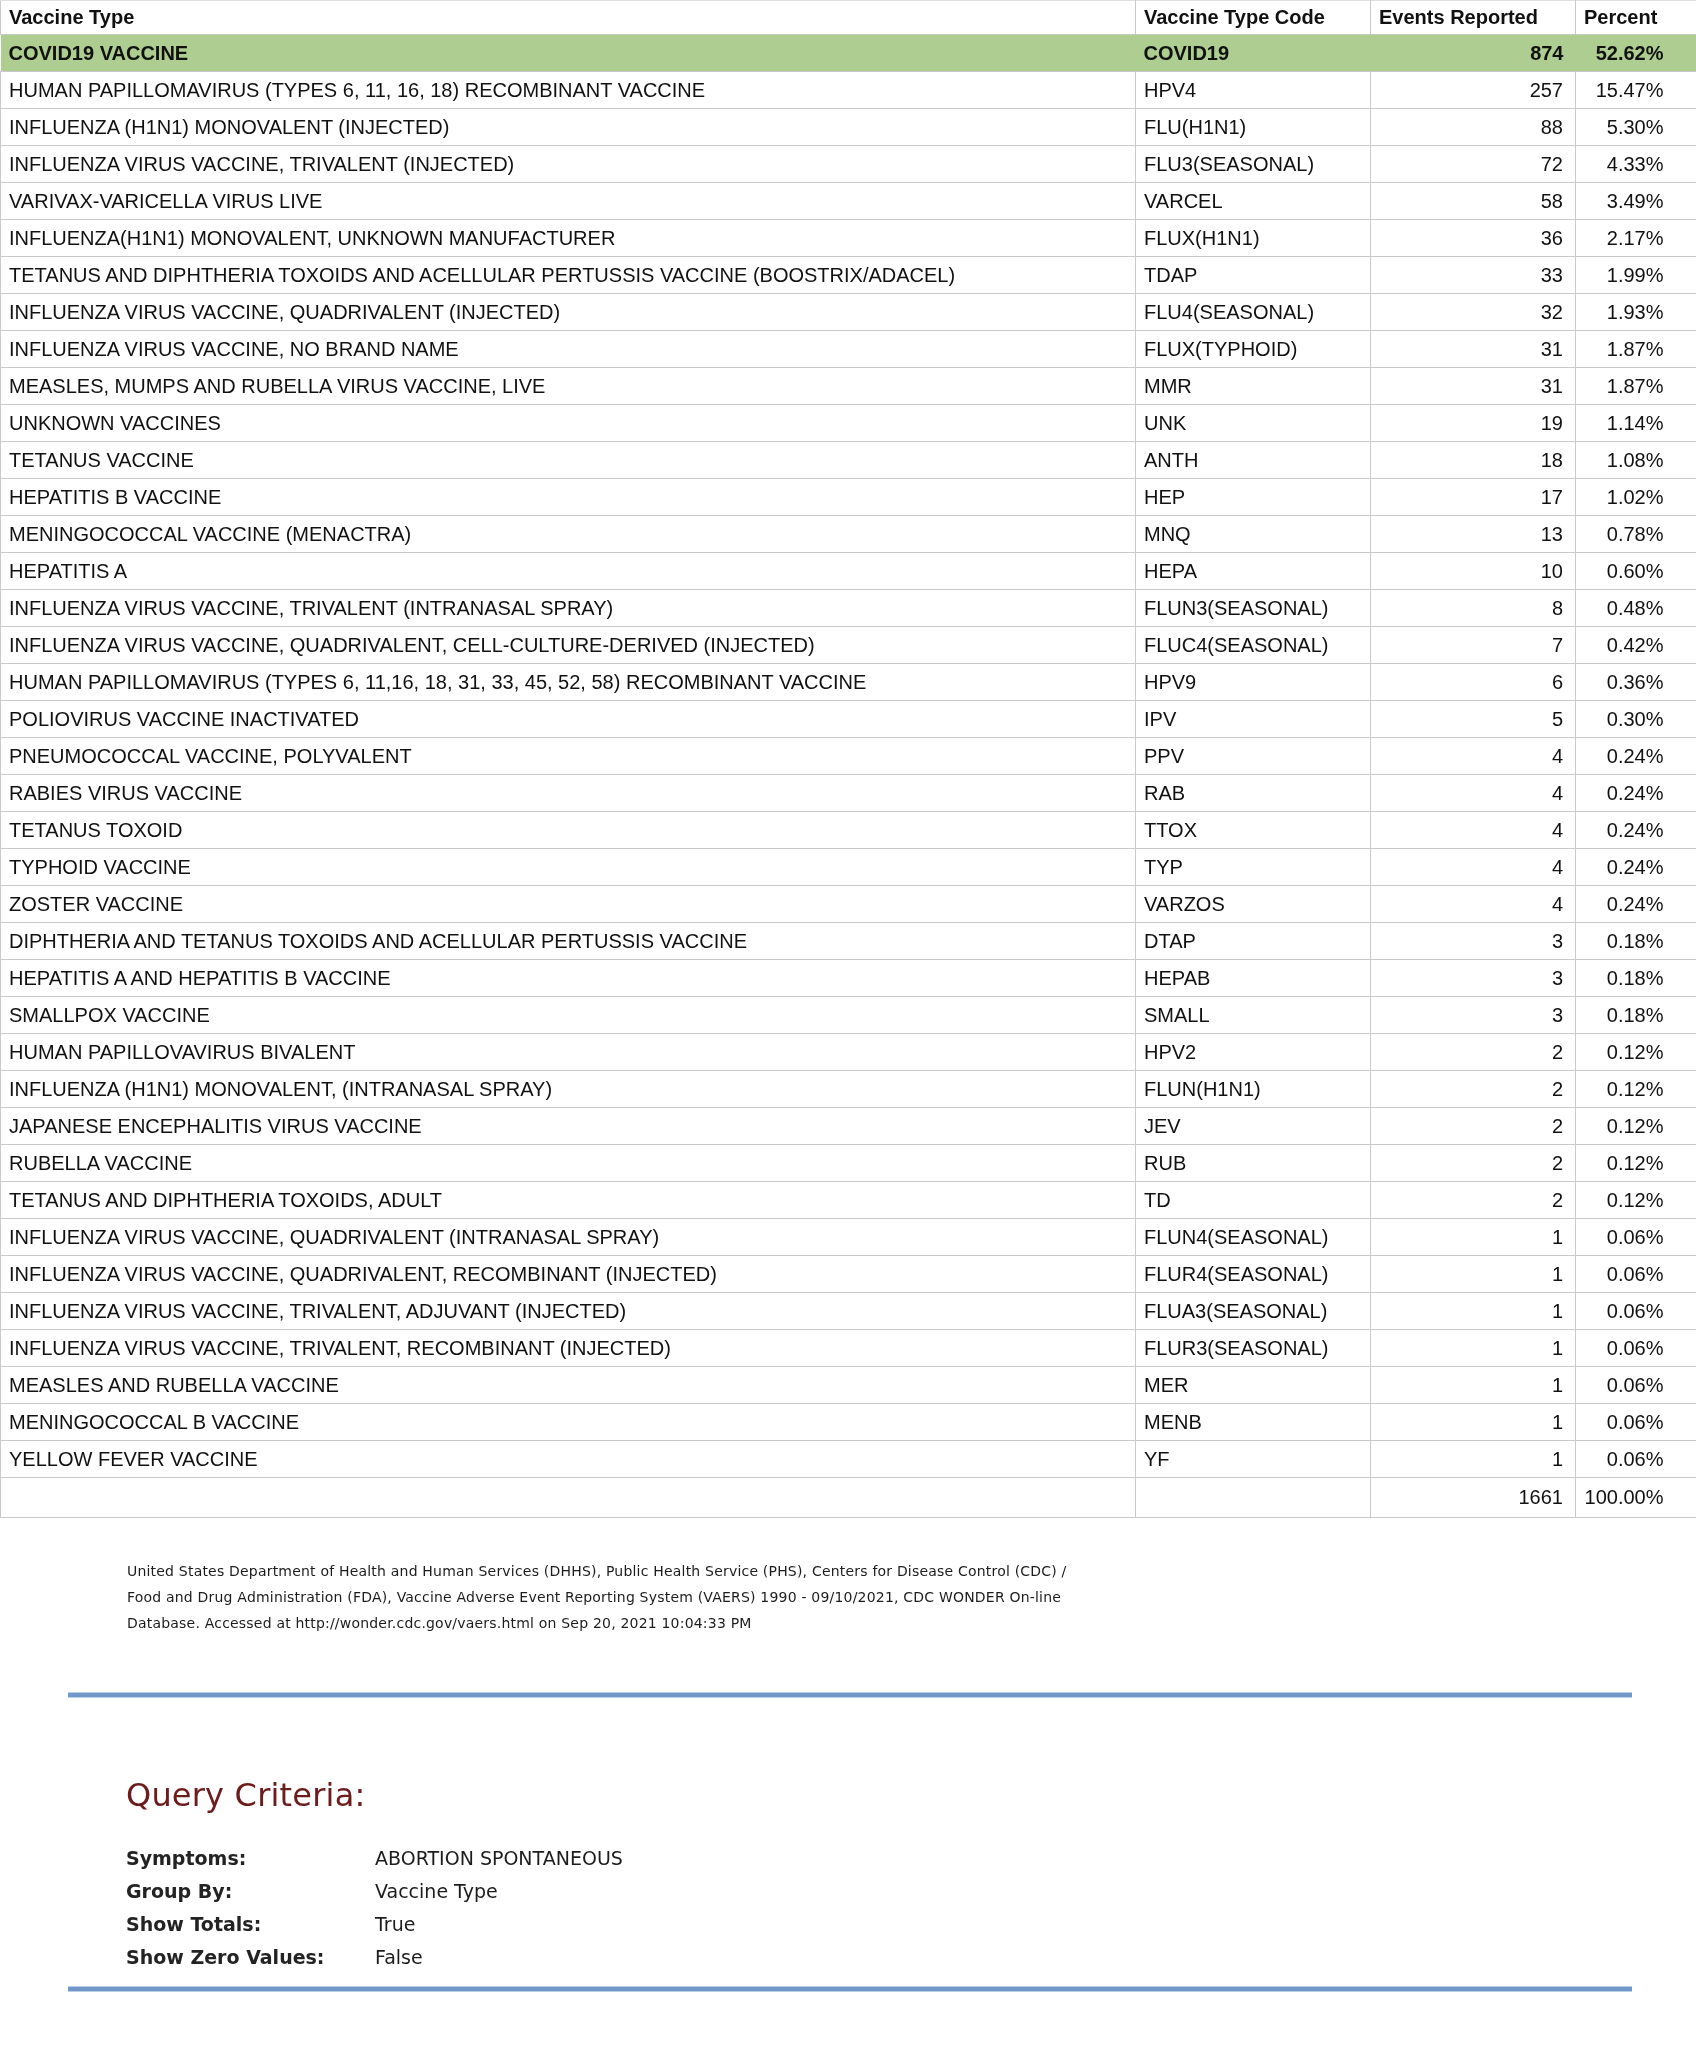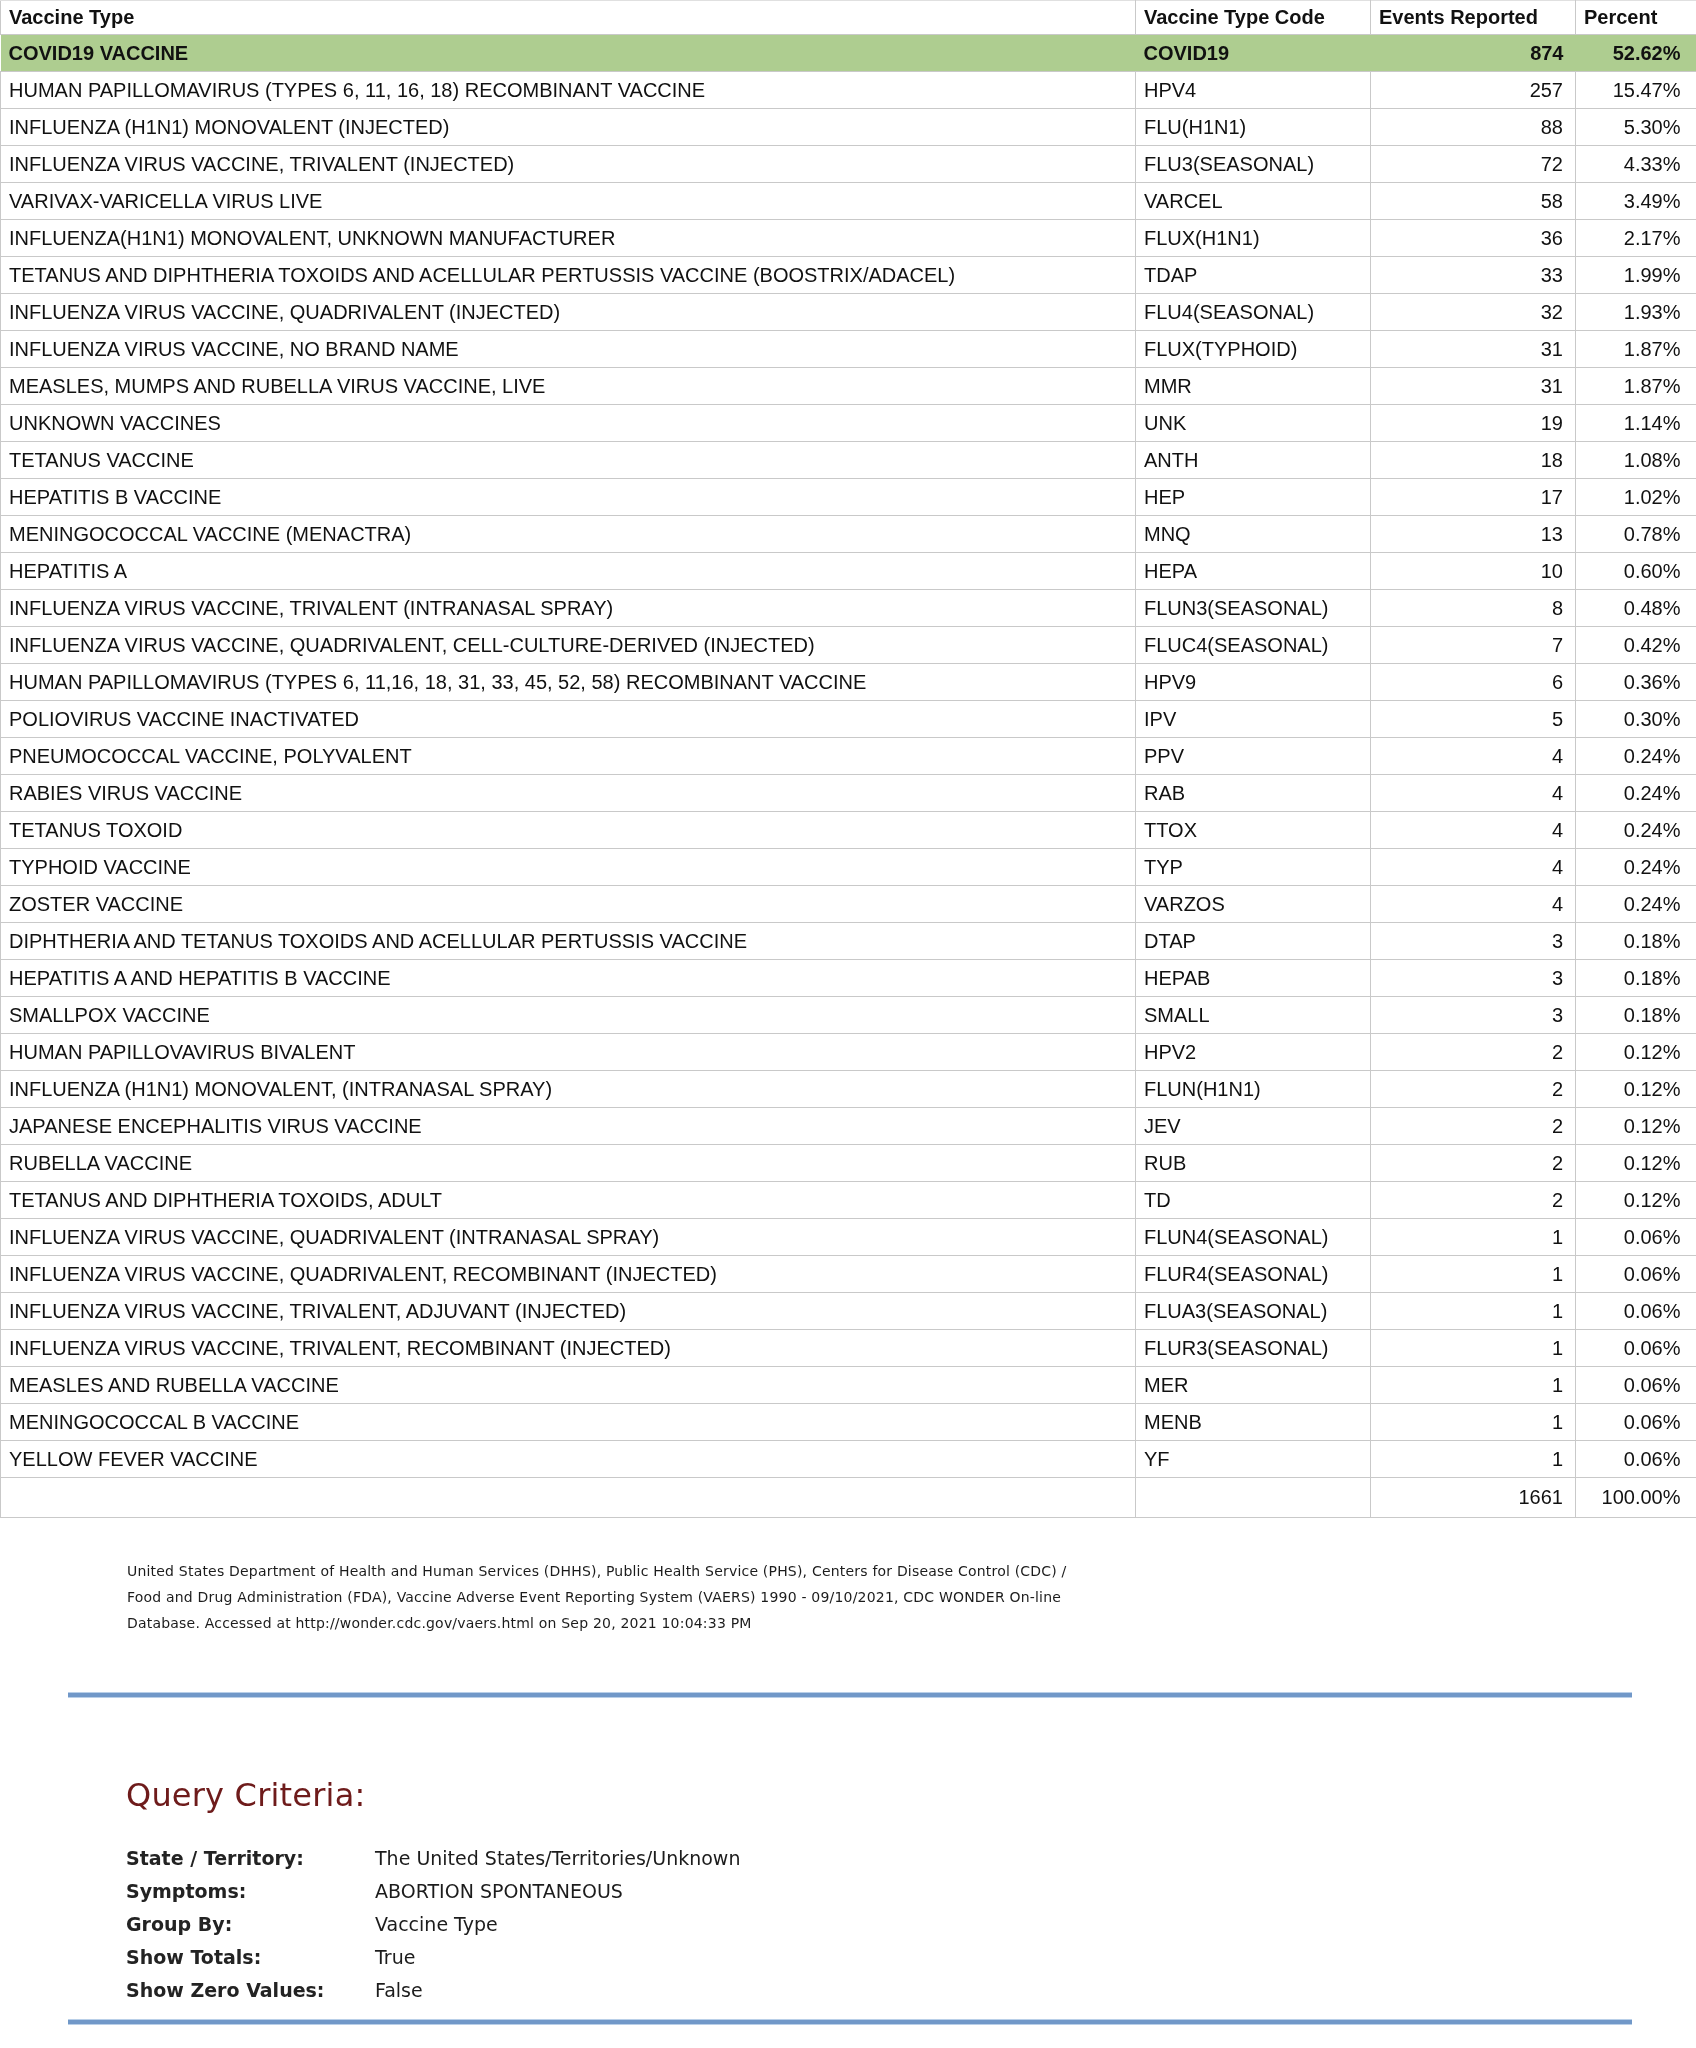--- a/index.html
+++ b/index.html
@@ -27,21 +27,21 @@
     padding:0 8px;vertical-align:middle;
     overflow:hidden;white-space:nowrap;
   }
   th:last-child,td:last-child{border-right:none;}
   thead tr{height:34px;}
   thead th{text-align:left;font-weight:bold;border-top:1px solid #e0e0e0;}
   tbody tr{height:37px;}
   tr.total-row{height:40px;font-weight:normal;}
   td.num{text-align:right;}
   td.c-events{padding-right:12px;}
-  td.c-pct{padding-right:16px;}
+  td.c-pct{padding-right:33px;}
   tr.highlight{background:var(--green);font-weight:bold;}
   tr.highlight td{border-left-style:hidden;border-right-style:hidden;margin-top:13px;}
   
   .footnote{
     margin:40px 0 0 127px;width:1480px;
     font-family:"DejaVu Sans",sans-serif;font-size:14px;line-height:26px;
     letter-spacing:0.2px;color:#1c1c1c;
   }
   
   .divider{
@@ -333,24 +333,20 @@
   <div>Food and Drug Administration (FDA), Vaccine Adverse Event Reporting System (VAERS) 1990 - 09/10/2021, CDC WONDER On-line</div>
   <div>Database. Accessed at http://wonder.cdc.gov/vaers.html on Sep 20, 2021 10:04:33 PM</div>
 </div>
 
 <div class="divider top"></div>
 
 <div class="qc-heading">Query Criteria:</div>
 
 <div class="qc-list">
   <div class="qc-row">
-    <div class="qc-label">State / Territory:</div>
-    <div class="qc-value">The United States/Territories/Unknown</div>
-  </div>
-  <div class="qc-row">
     <div class="qc-label">Symptoms:</div>
     <div class="qc-value">ABORTION SPONTANEOUS</div>
   </div>
   <div class="qc-row">
     <div class="qc-label">Group By:</div>
     <div class="qc-value">Vaccine Type</div>
   </div>
   <div class="qc-row">
     <div class="qc-label">Show Totals:</div>
     <div class="qc-value">True</div>

